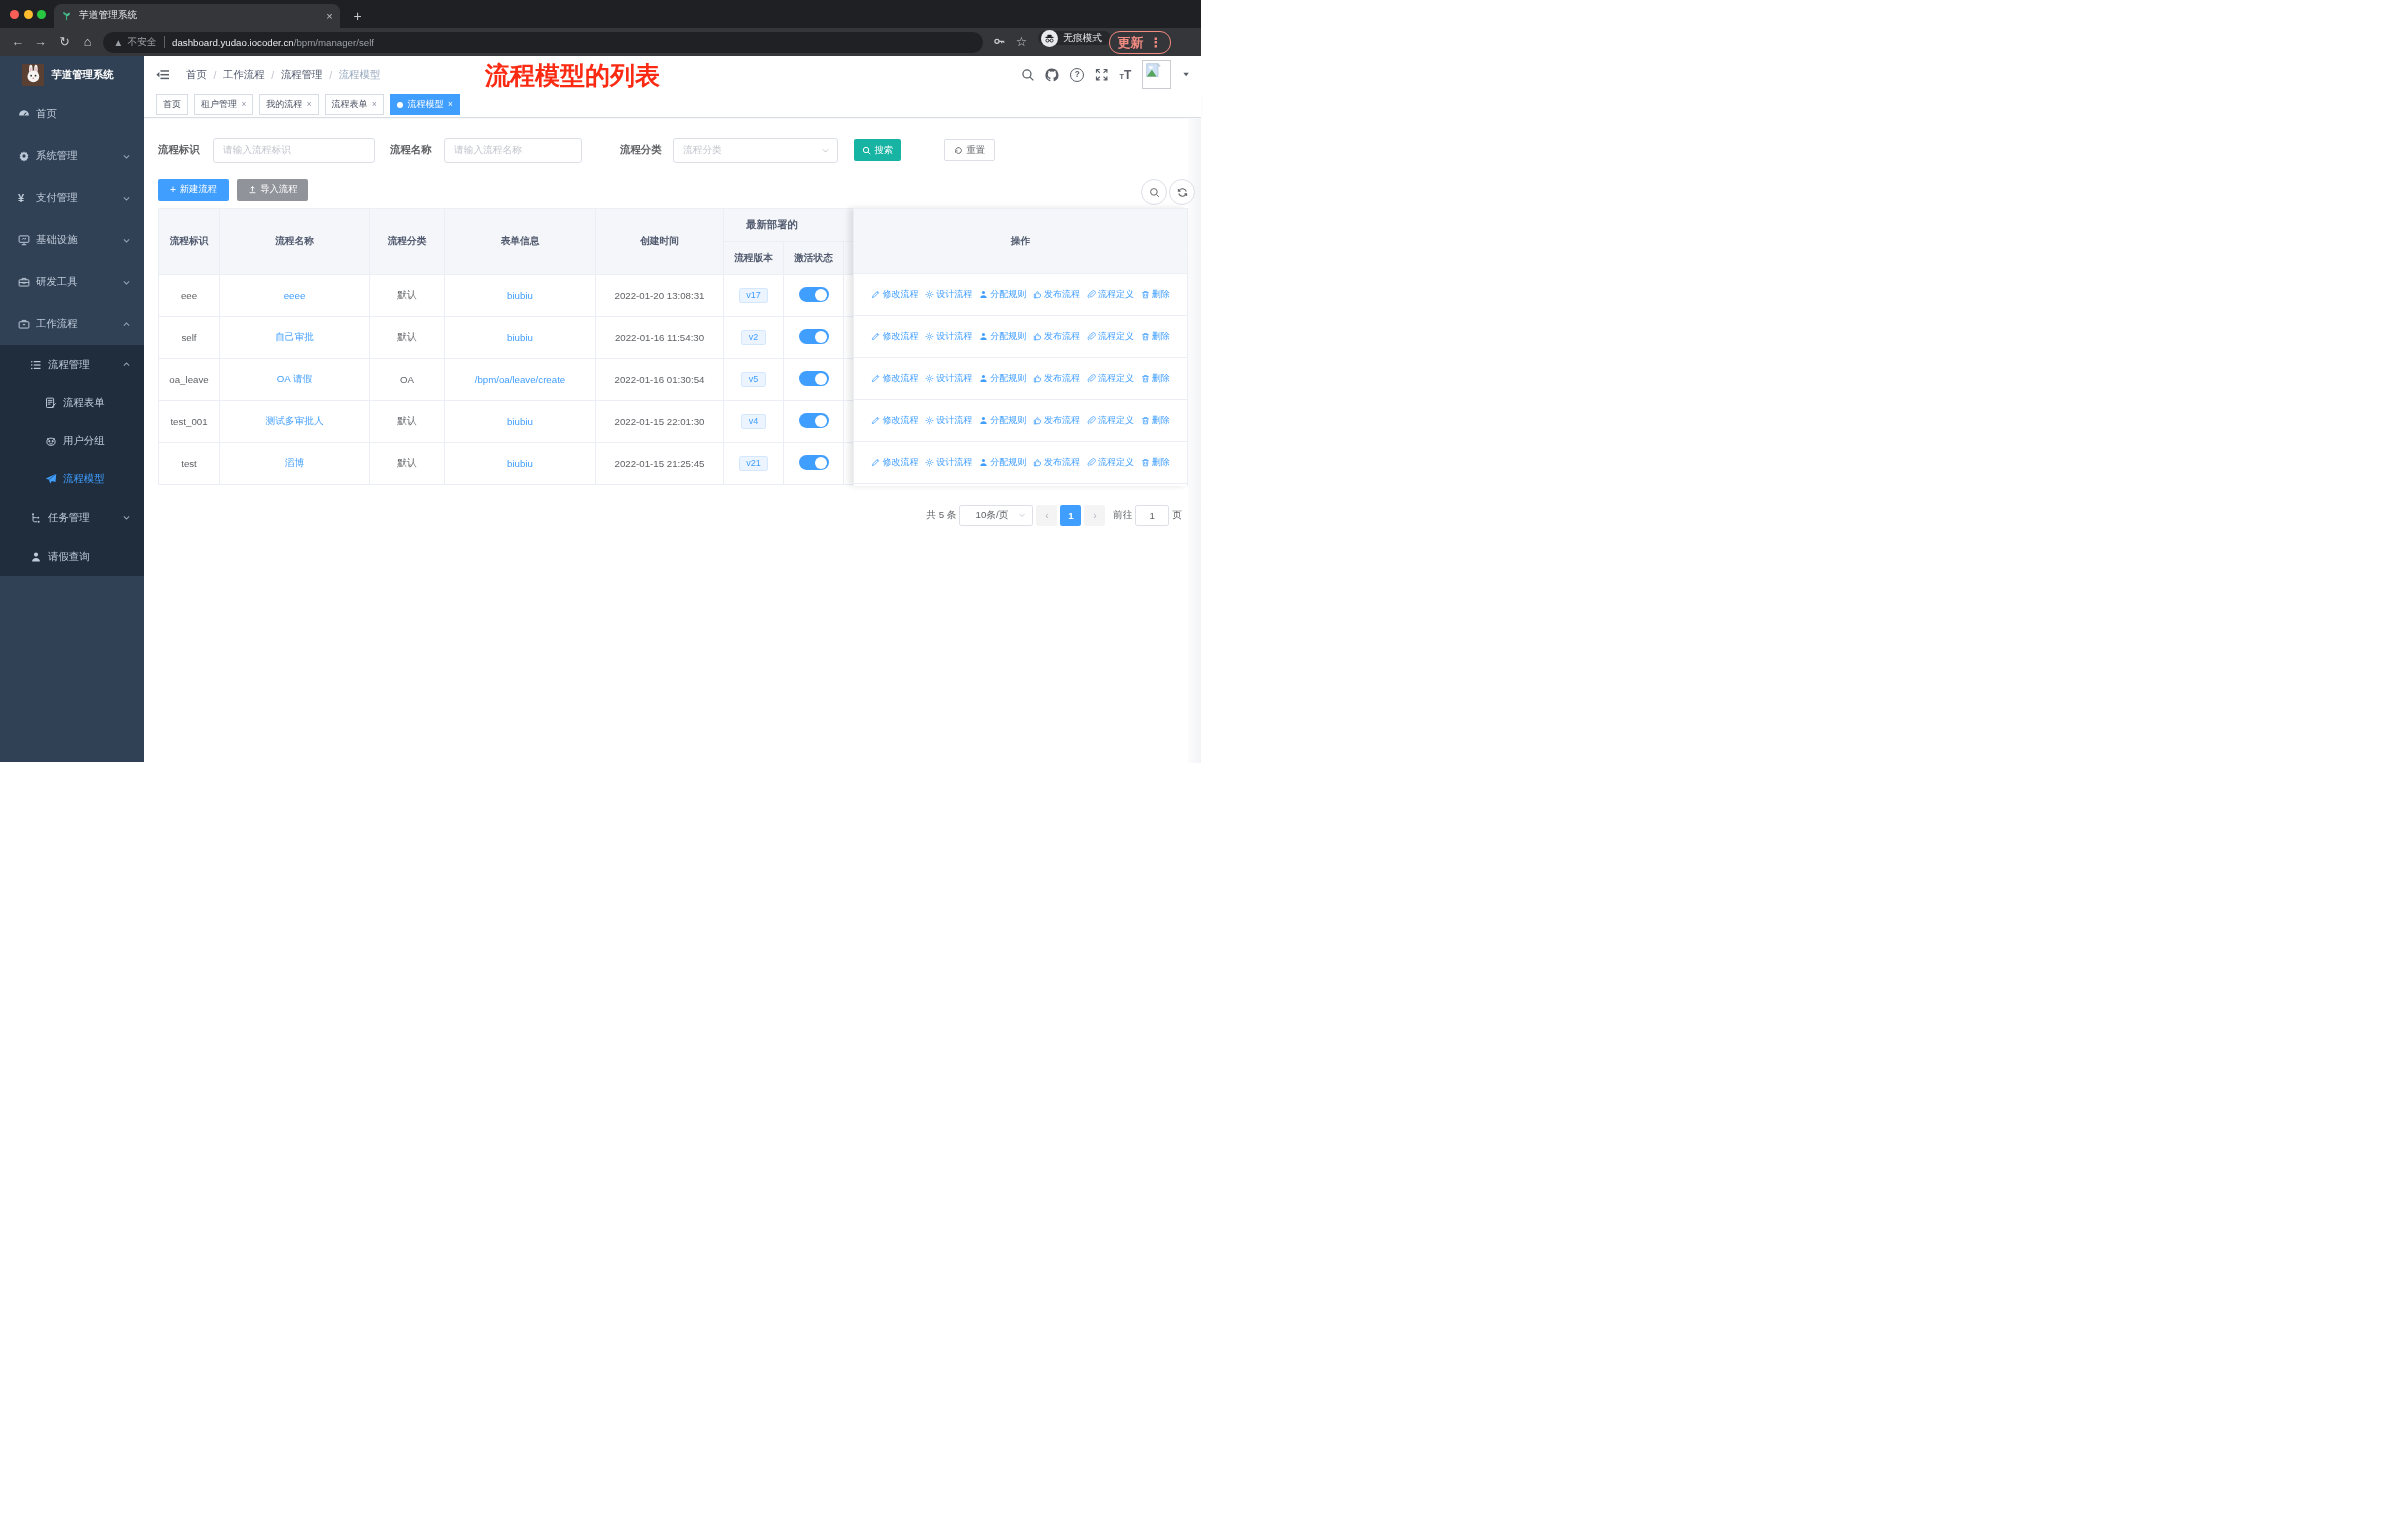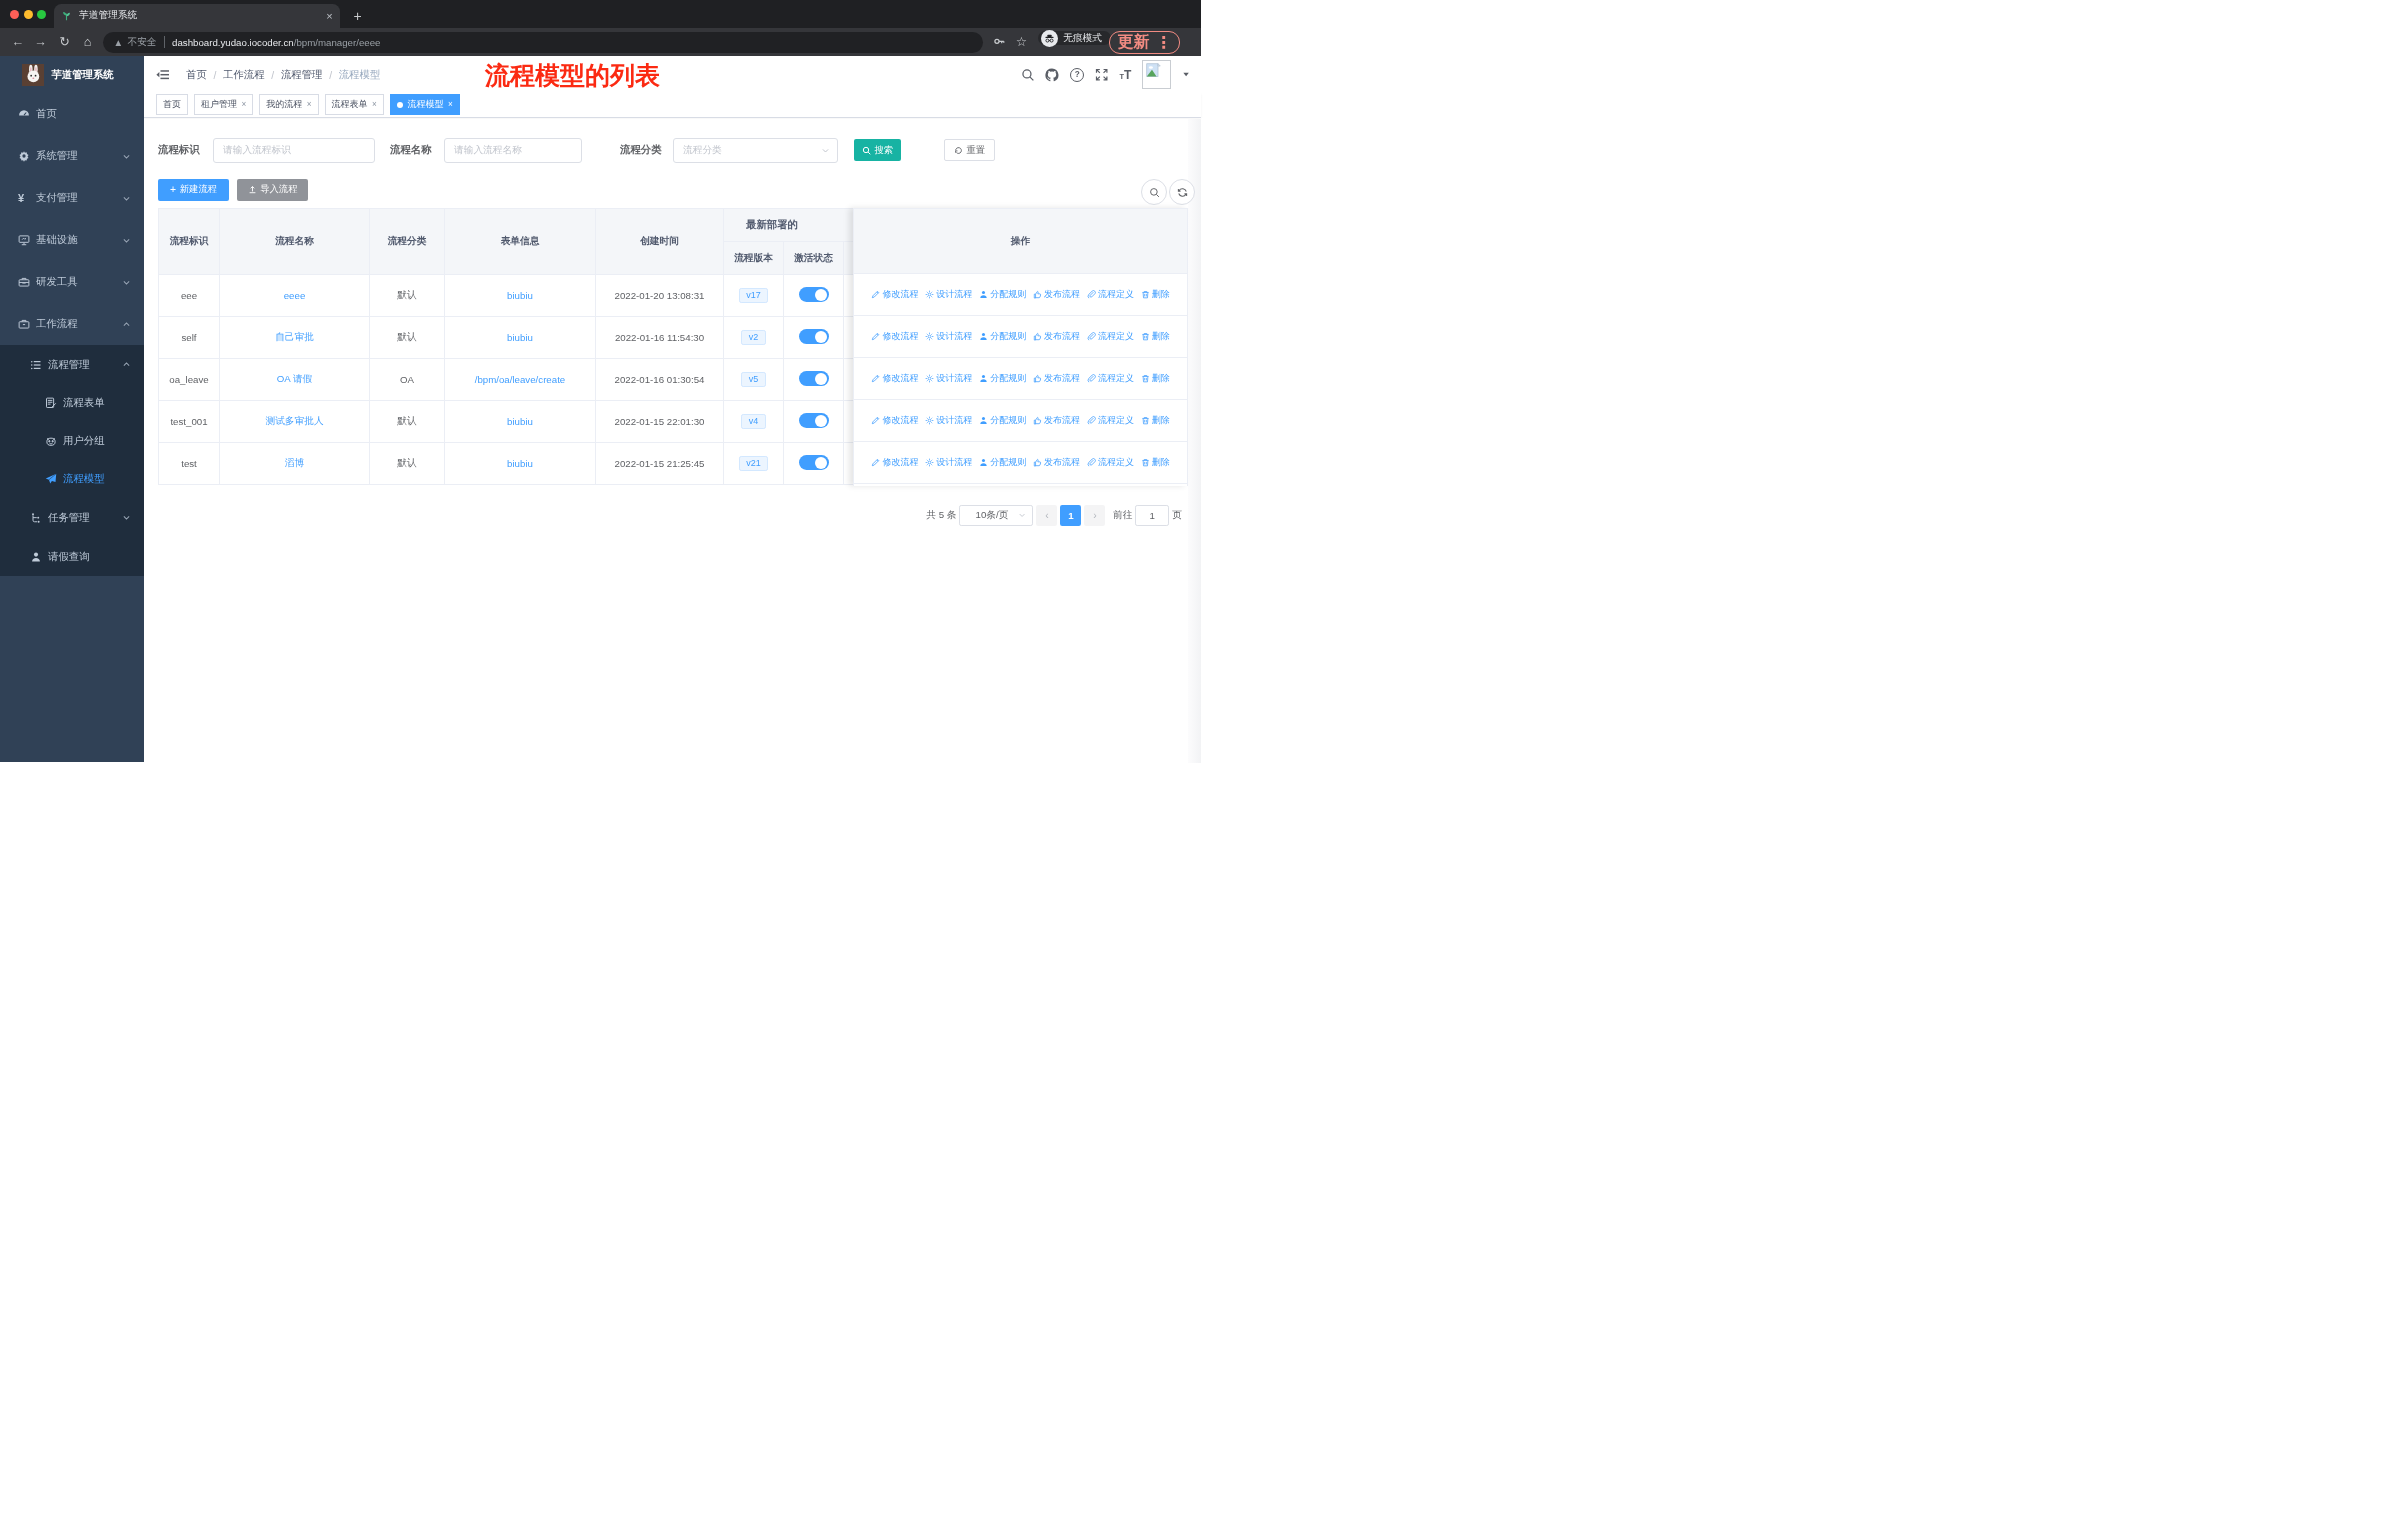--- a/index.html
+++ b/index.html
@@ -19,21 +19,21 @@
     width:21px;color:#c7cacd;font-size:12.7px;}
   #omnibox{position:absolute;left:103px;top:3.7px;width:880px;height:21px;background:#202124;
     border-radius:10.4px;display:flex;align-items:center;padding:0 10.4px;box-sizing:border-box;color:#9aa0a6;font-size:9.7px;}
   #omnibox .sep{width:0.7px;height:12px;background:#5f6368;margin:0 7.4px;}
   #omnibox .host{color:#e8eaed;}
   #omnibox .path{color:#9aa0a6;}
   #incog{position:absolute;left:1038px;top:3px;height:14px;background:#27282b;border-radius:11px;
     display:flex;align-items:center;padding:0 9px 0 3px;color:#e8eaed;font-size:9.7px;gap:5.2px;}
   #incog .bubble{width:17px;height:17px;border-radius:50%;background:#e8eaed;display:flex;align-items:center;justify-content:center;}
   #update{position:absolute;left:1109px;top:3px;height:21px;border:1.1px solid #f28b82;border-radius:11px;
-    display:flex;align-items:center;gap:6px;padding:0 7.4px;color:#f28b82;font-size:16px;font-weight:700;}
+    display:flex;align-items:center;gap:6px;padding:0 7.4px;color:#f28b82;font-size:13px;font-weight:700;}
   
   #app{position:absolute;top:56px;left:0;width:1201px;height:706px;background:#fff;}
   
   #sidebar{position:absolute;left:0;top:0;width:144px;height:706px;background:#304156;color:#bfcbd9;}
   #logo{height:37px;display:flex;align-items:center;padding-left:22px;gap:7.4px;}
   #logo .lt{color:#fff;font-size:10.4px;font-weight:700;}
   .s-item{height:42px;display:flex;align-items:center;padding-left:18px;font-size:10.4px;position:relative;cursor:pointer;}
   .s-item .s-ico{width:18px;display:flex;justify-content:flex-start;color:#bfcbd9;}
   .s-item .s-label{margin-left:0px;}
   .s-chev{position:absolute;right:13.4px;color:#97a4b4;}
@@ -134,21 +134,21 @@
 <div id="toolbar">
   <span class="navico" style="left:7.4px">←</span>
   <span class="navico" style="left:30px">→</span>
   <span class="navico" style="left:54px">↻</span>
   <span class="navico" style="left:77px">⌂</span>
   <div id="omnibox">
     <span style="margin-right:4.5px">▲</span>
     <span>不安全</span>
     <span class="sep"></span>
     <span class="host">dashboard.yudao.iocoder.cn</span>
-      <span class="path">/bpm/manager/eeee</span>
+      <span class="path">/bpm/manager/self</span>
   </div>
   <span class="navico" style="left:989px">
     <svg width="12.7" height="12.7" viewBox="0 0 16 16" fill="none" stroke="#c7cacd" stroke-width="1.6">
       <circle cx="5" cy="8" r="2.6"></circle>
         <path d="M7.6 8h6M11 8v2.4M13.6 8v1.8"></path>
       </svg>
   </span>
   <span class="navico" style="left:1011px">☆</span>
   <div id="incog">
     <span class="bubble">

